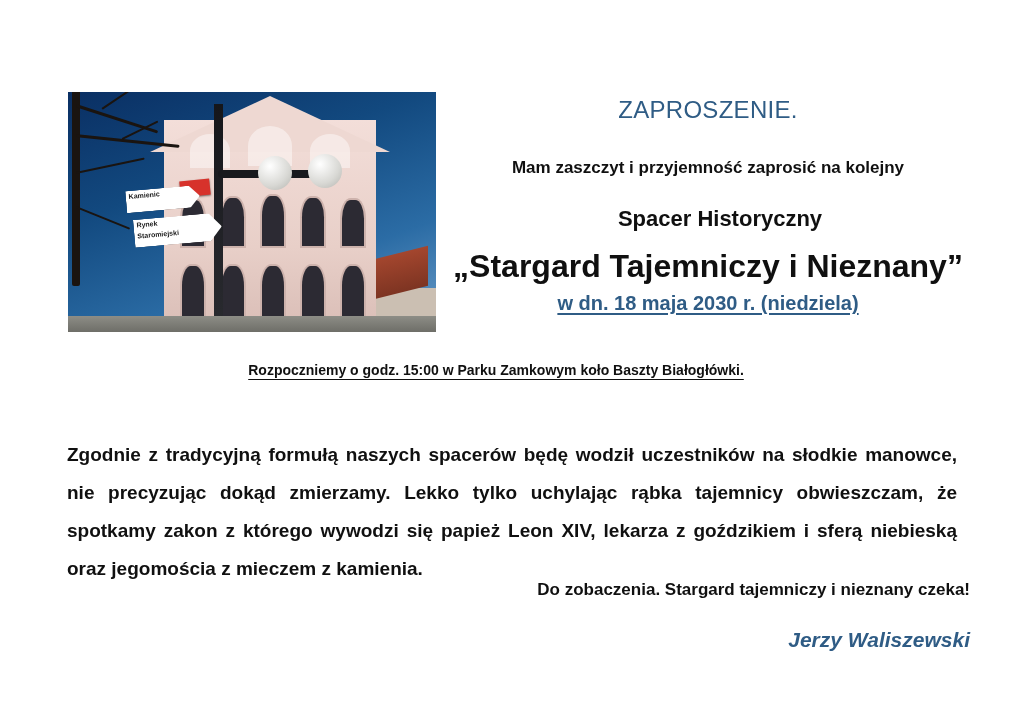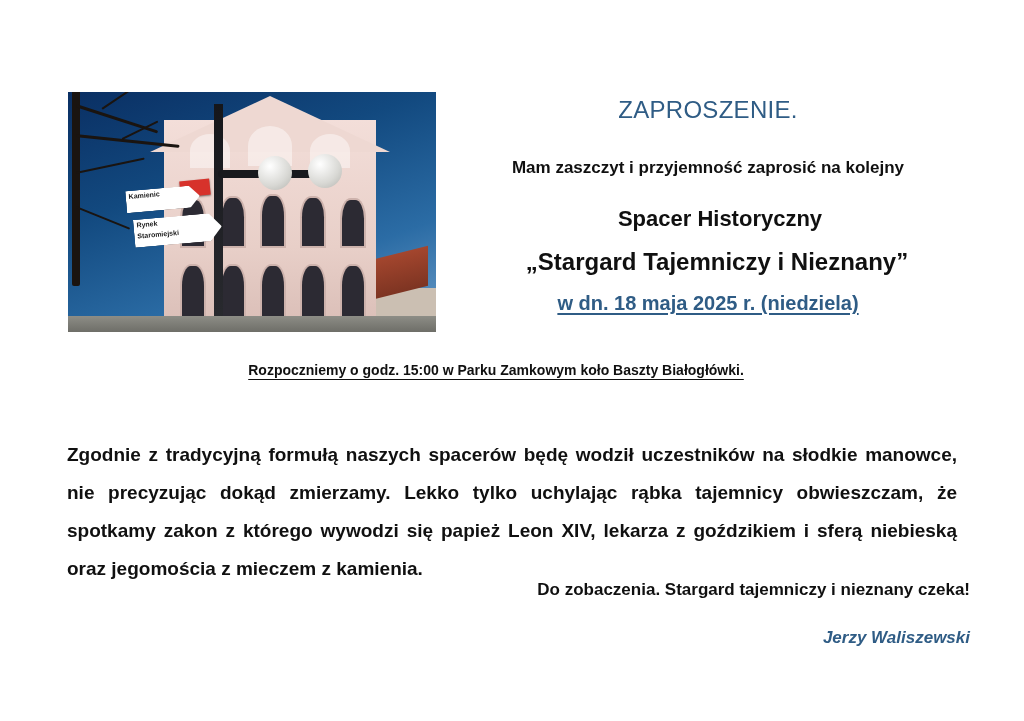--- a/index.html
+++ b/index.html
@@ -204,25 +204,25 @@
     left: 460px;
     top: 206px;
     width: 520px;
     text-align: center;
     font-size: 22px;
     font-weight: bold;
     color: #101010;
   }
   .walk-2 {
     position: absolute;
-    left: 447px;
+    left: 438px;
     top: 248px;
     width: 540px;
     text-align: center;
-    font-size: 24px;
+    font-size: 32px;
     font-weight: bold;
     color: #101010;
   }
   .date-line {
     position: absolute;
     left: 448px;
     top: 292px;
     width: 520px;
     text-align: center;
     font-size: 20px;
@@ -267,21 +267,21 @@
     font-size: 17px;
     font-weight: bold;
     color: #101010;
   }
   .signature {
     position: absolute;
     left: 380px;
     top: 628px;
     width: 590px;
     text-align: right;
-    font-size: 17px;
+    font-size: 21px;
     font-weight: bold;
     font-style: italic;
     color: #2f5c85;
   }
 </style>
 </head>
 <body>
 
 <div class="page">
 
@@ -335,21 +335,21 @@
       </div>
 
       <div class="ground"></div>
     </div>
   </div>
 
   <div class="title">ZAPROSZENIE.</div>
   <div class="subtitle">Mam zaszczyt i przyjemność zaprosić na kolejny</div>
   <div class="walk-1">Spacer Historyczny</div>
   <div class="walk-2">„Stargard Tajemniczy i Nieznany”</div>
-  <div class="date-line">w dn. 18 maja 2025 r. (niedziela)</div>
+  <div class="date-line">w dn. 18 maja 2030 r. (niedziela)</div>
   <div class="start-line">Rozpoczniemy o godz. 15:00 w Parku Zamkowym koło Baszty Białogłówki.</div>
 
   <div class="body-text">
     <p>Zgodnie z tradycyjną formułą naszych spacerów będę wodził uczestników na słodkie manowce, nie precyzując dokąd zmierzamy. Lekko tylko uchylając rąbka tajemnicy obwieszczam, że spotkamy zakon z którego wywodzi się papież Leon XIV, lekarza z goździkiem i sferą niebieską oraz jegomościa z  mieczem z kamienia.</p>
   </div>
 
   <div class="closing">Do zobaczenia. Stargard tajemniczy i nieznany czeka!</div>
   <div class="signature">Jerzy Waliszewski</div>
 </div>
 

